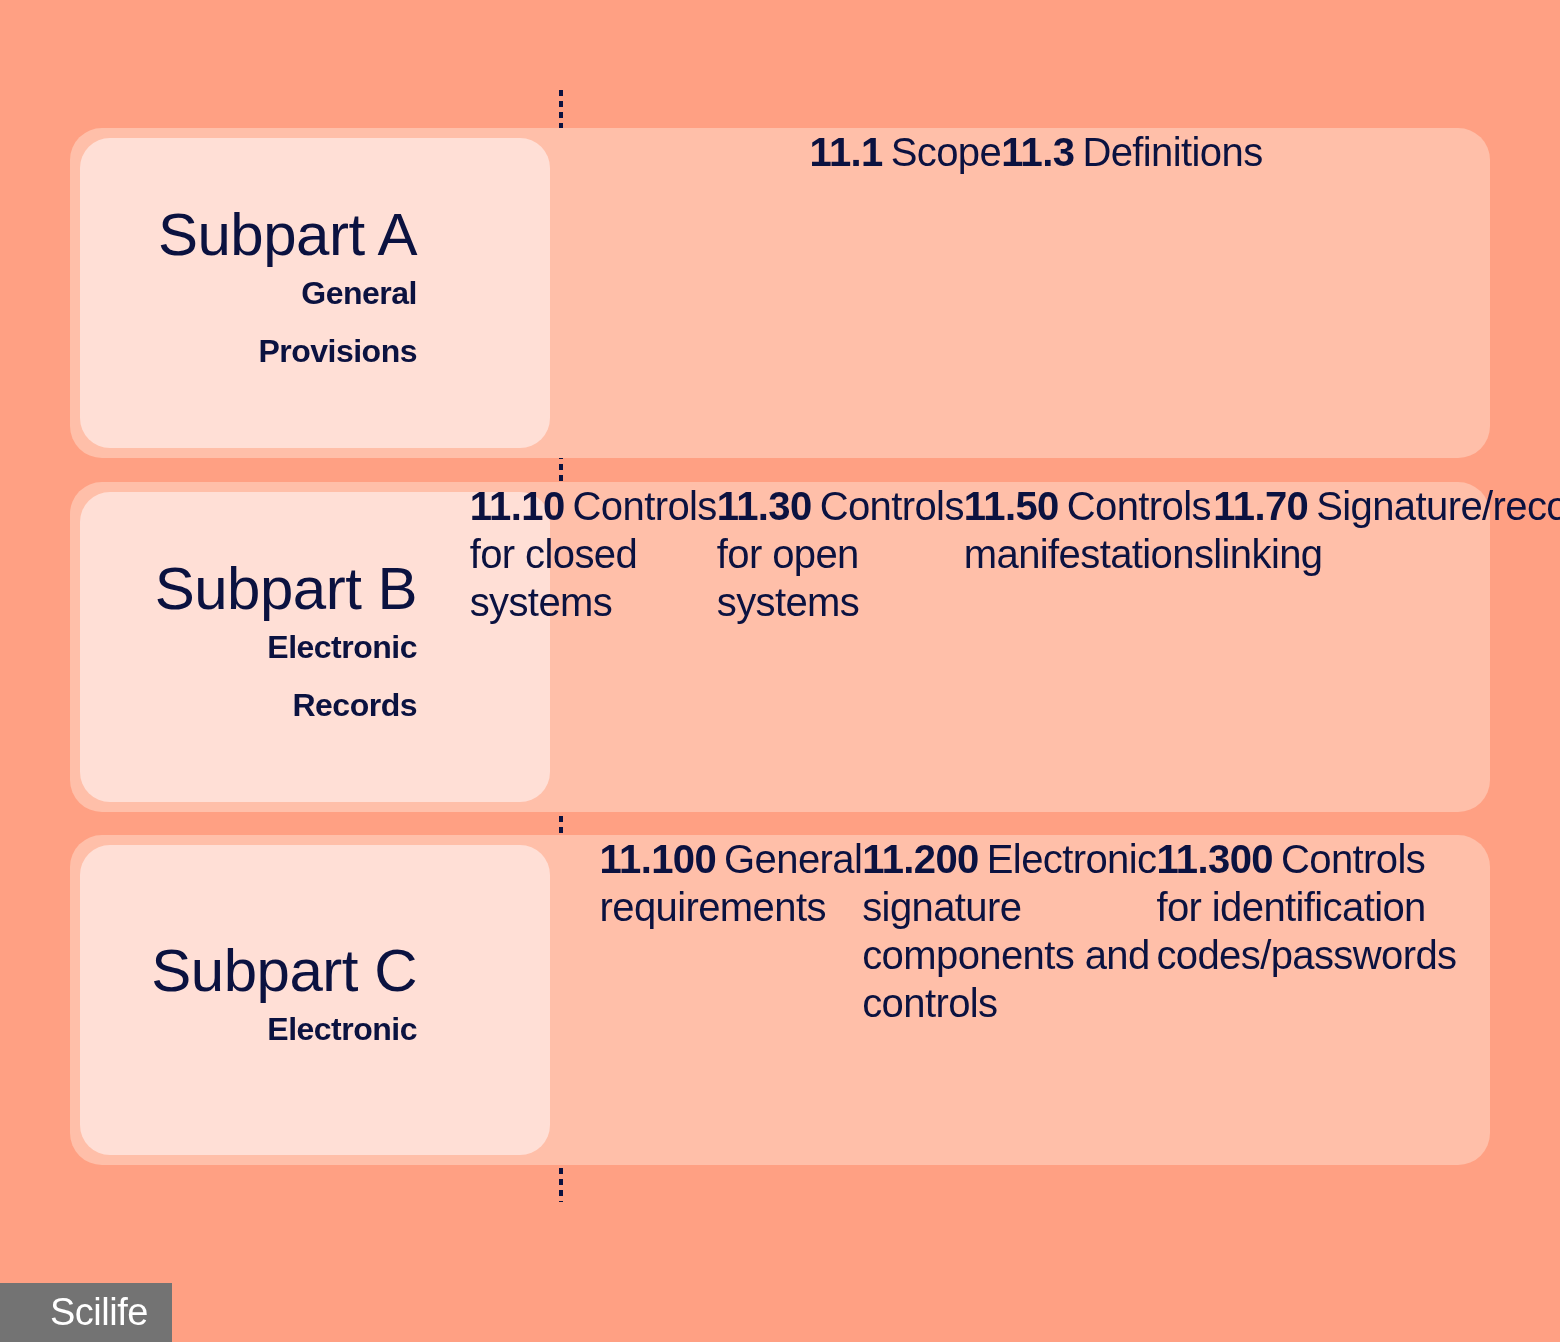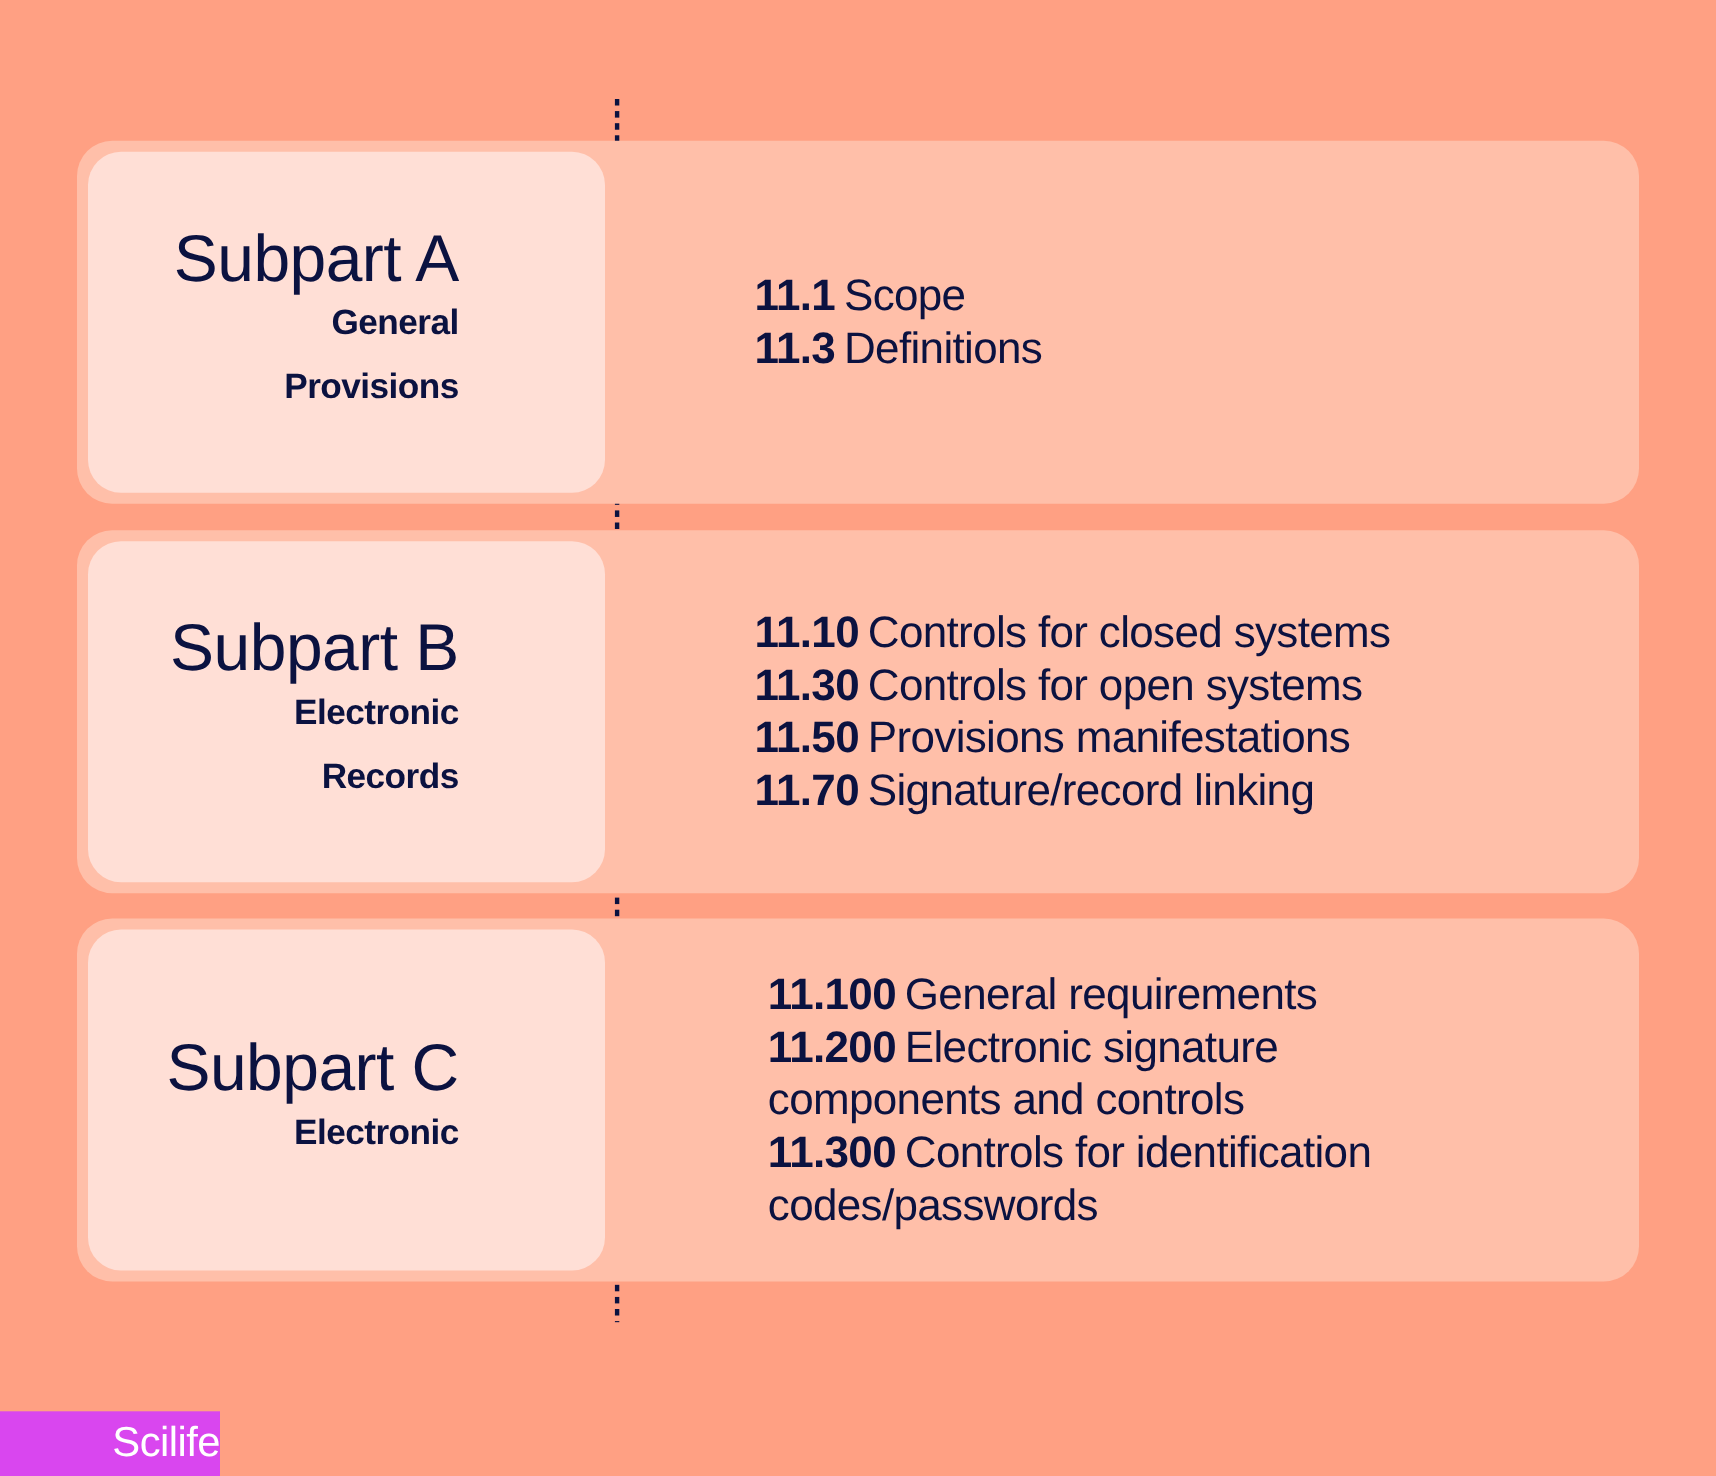--- a/index.html
+++ b/index.html
@@ -19,35 +19,34 @@
     }
     .title {
       position:absolute; right:133px; top:0; bottom:0;
       display:flex; flex-direction:column; justify-content:center; align-items:flex-end;
       text-align:right;
     }
     .subpart { font-size:60px; font-weight:400; line-height:58px; letter-spacing:-0.5px; }
     .heading { font-size:32px; font-weight:700; line-height:58px; letter-spacing:-0.5px; }
     .items {
       position:absolute; left:616px; top:0; bottom:0; width:700px;
-      display:flex; flex-direction:column; justify-content:center;
+      display:flex; flex-direction:row; justify-content:center;
       font-size:40px; line-height:48px; letter-spacing:-0.6px;
     }
     .item .num { font-weight:700; margin-right:8px; }
     .dotline {
       position:absolute; left:559px; top:90px; height:1112px; width:4px;
       background-image:linear-gradient(#0B1240 55%, transparent 55%);
       background-size:4px 11px; background-repeat:repeat-y;
     }
     .logo {
-      position:absolute; left:0; top:1283px; width:200px; height:59px;
-      background:#d946ef; color:#FFFFFF;
+      position:absolute; left:0; top:1283px; width:172px; height:59px;
+      background:#737373; color:#FFFFFF;
       font-size:38px; line-height:59px; box-sizing:border-box; padding-left:50px;
       letter-spacing:-0.5px;
-      text-align:right;
     }
   </style>
 </head>
 <body>
 
 <div class="dotline"></div>
 
 <div class="panel" style="top:128px;">
   <div class="card">
     <div class="title">
@@ -66,21 +65,21 @@
   <div class="card">
     <div class="title">
       <div class="subpart">Subpart B</div>
       <div class="heading">Electronic</div>
       <div class="heading">Records</div>
     </div>
   </div>
   <div class="items">
     <div class="item"><span class="num">11.10</span><span>Controls for closed systems</span></div>
     <div class="item"><span class="num">11.30</span><span>Controls for open systems</span></div>
-    <div class="item"><span class="num">11.50</span><span>Provisions manifestations</span></div>
+    <div class="item"><span class="num">11.50</span><span>Controls manifestations</span></div>
     <div class="item"><span class="num">11.70</span><span>Signature/record linking</span></div>
   </div>
 </div>
 
 <div class="panel" style="top:835px;">
   <div class="card">
     <div class="title">
       <div class="subpart">Subpart C</div>
       <div class="heading">Electronic</div>
     </div>

